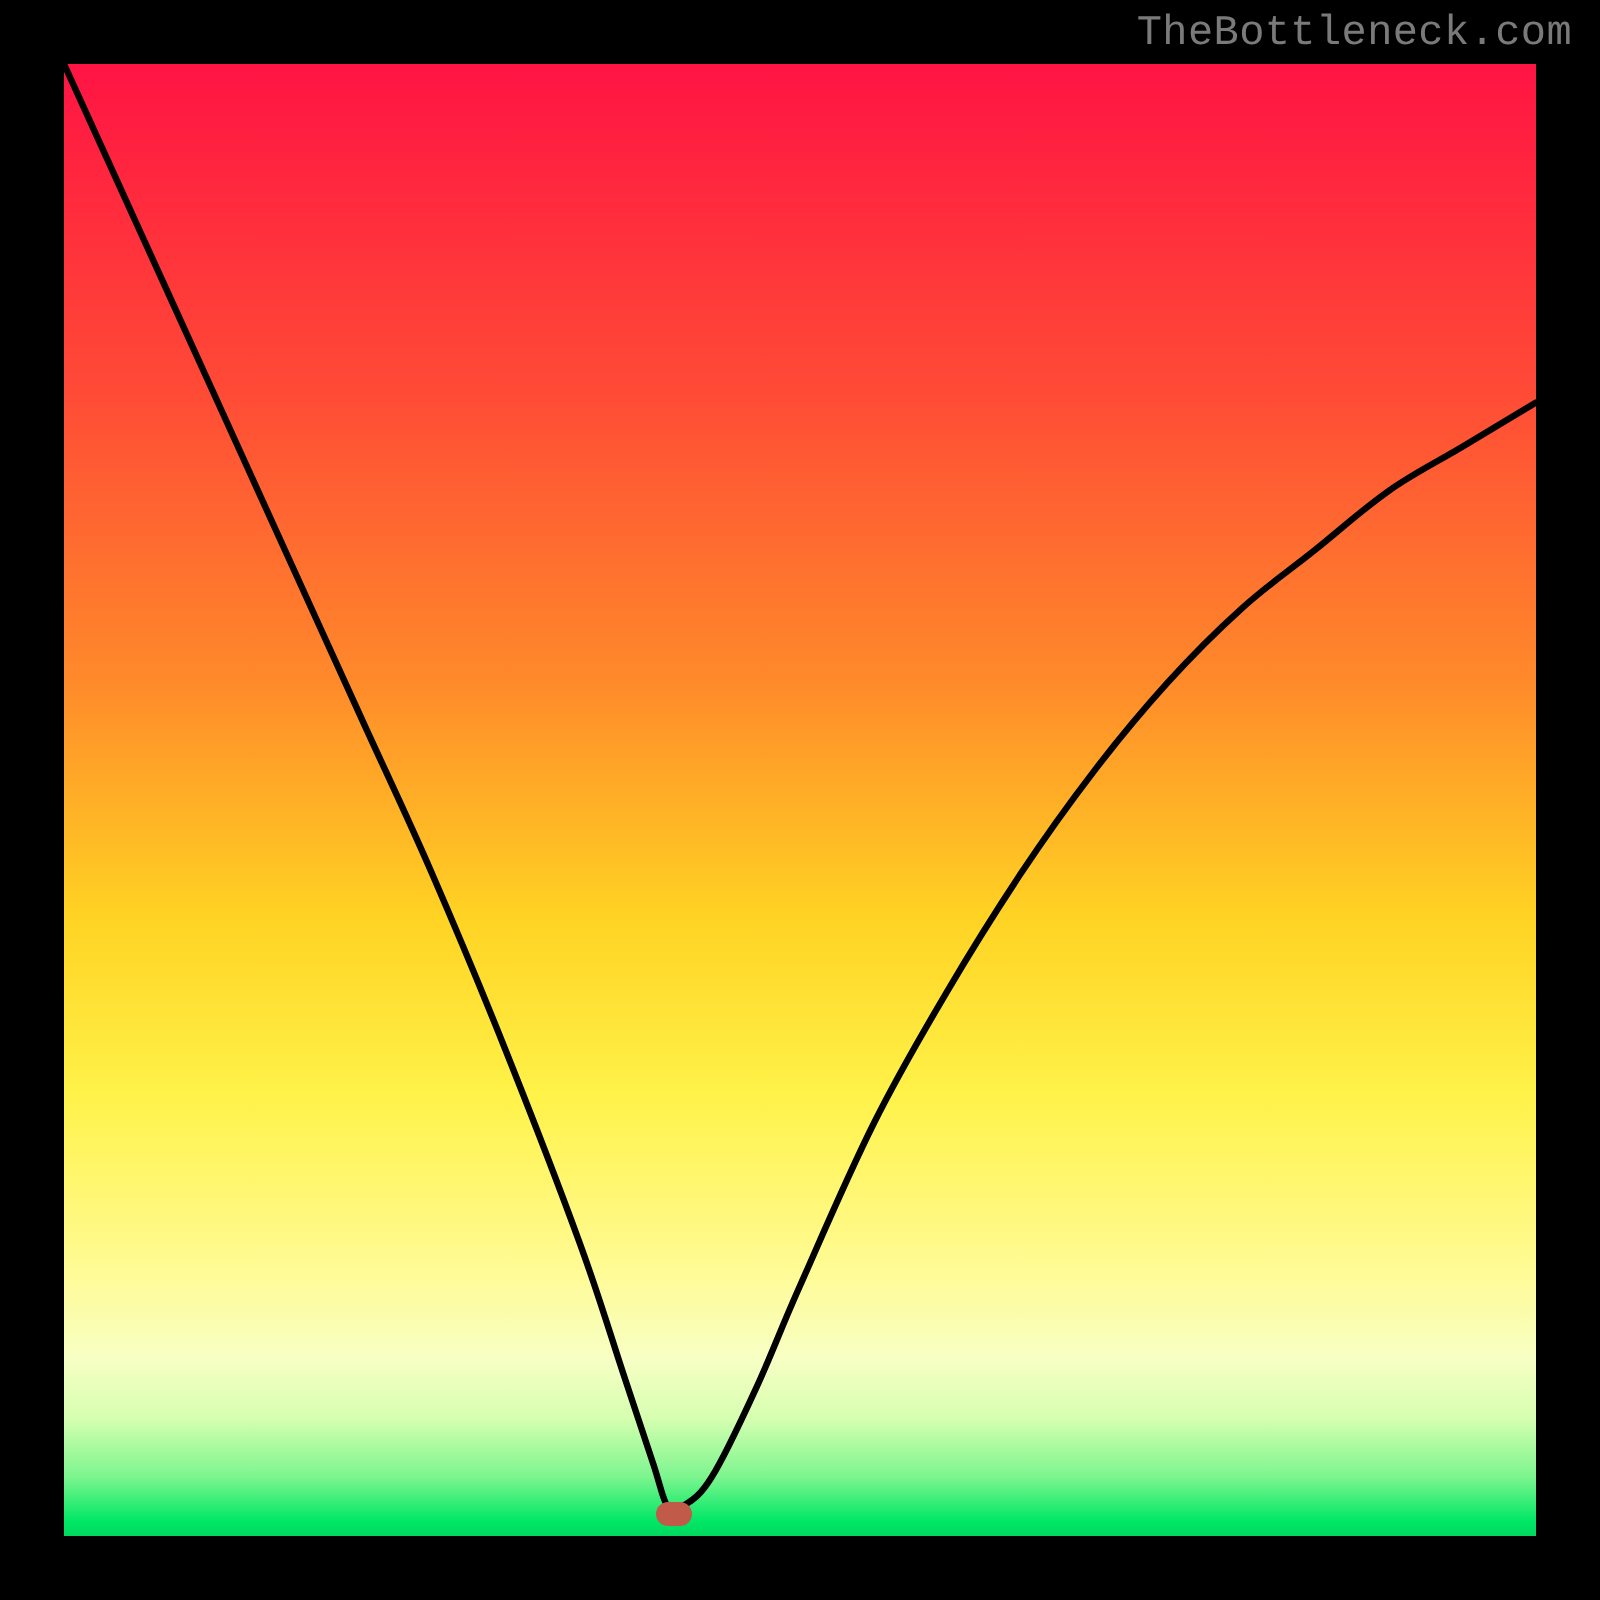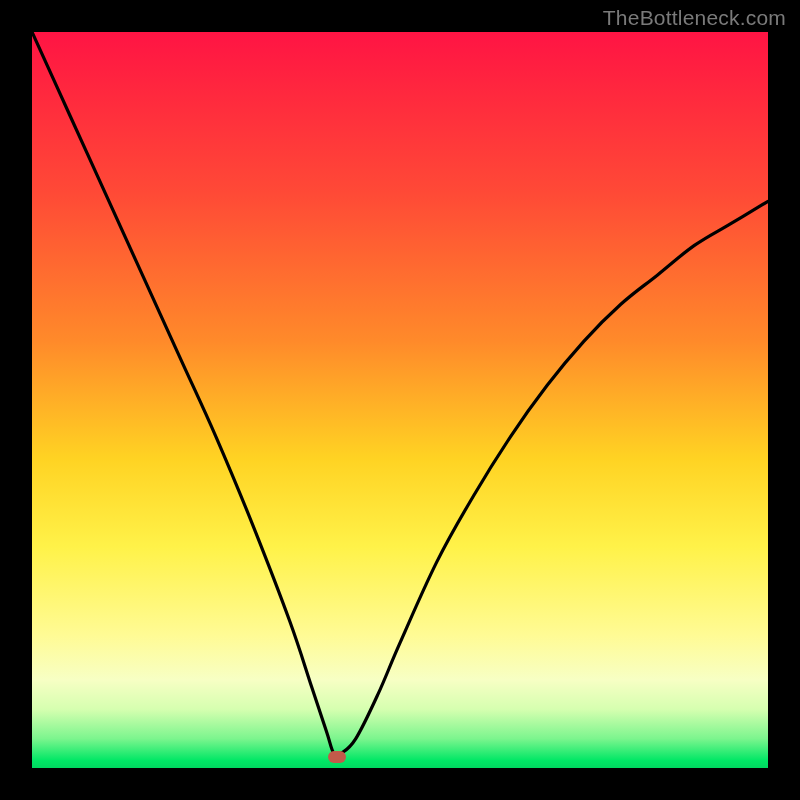--- a/index.html
+++ b/index.html
@@ -42,20 +42,21 @@
   }
   .watermark {
     position: absolute;
     top: 6px;
     right: 14px;
     color: #7a7a7a;
     font-size: 21px;
     font-weight: 500;
     letter-spacing: 0.2px;
     user-select: none;
+    font-family: Liberation Mono, monospace;
   }
   svg.curve {
     position: absolute;
     left: 0;
     top: 0;
     width: 736px;
     height: 736px;
   }
   .marker {
     position: absolute;

